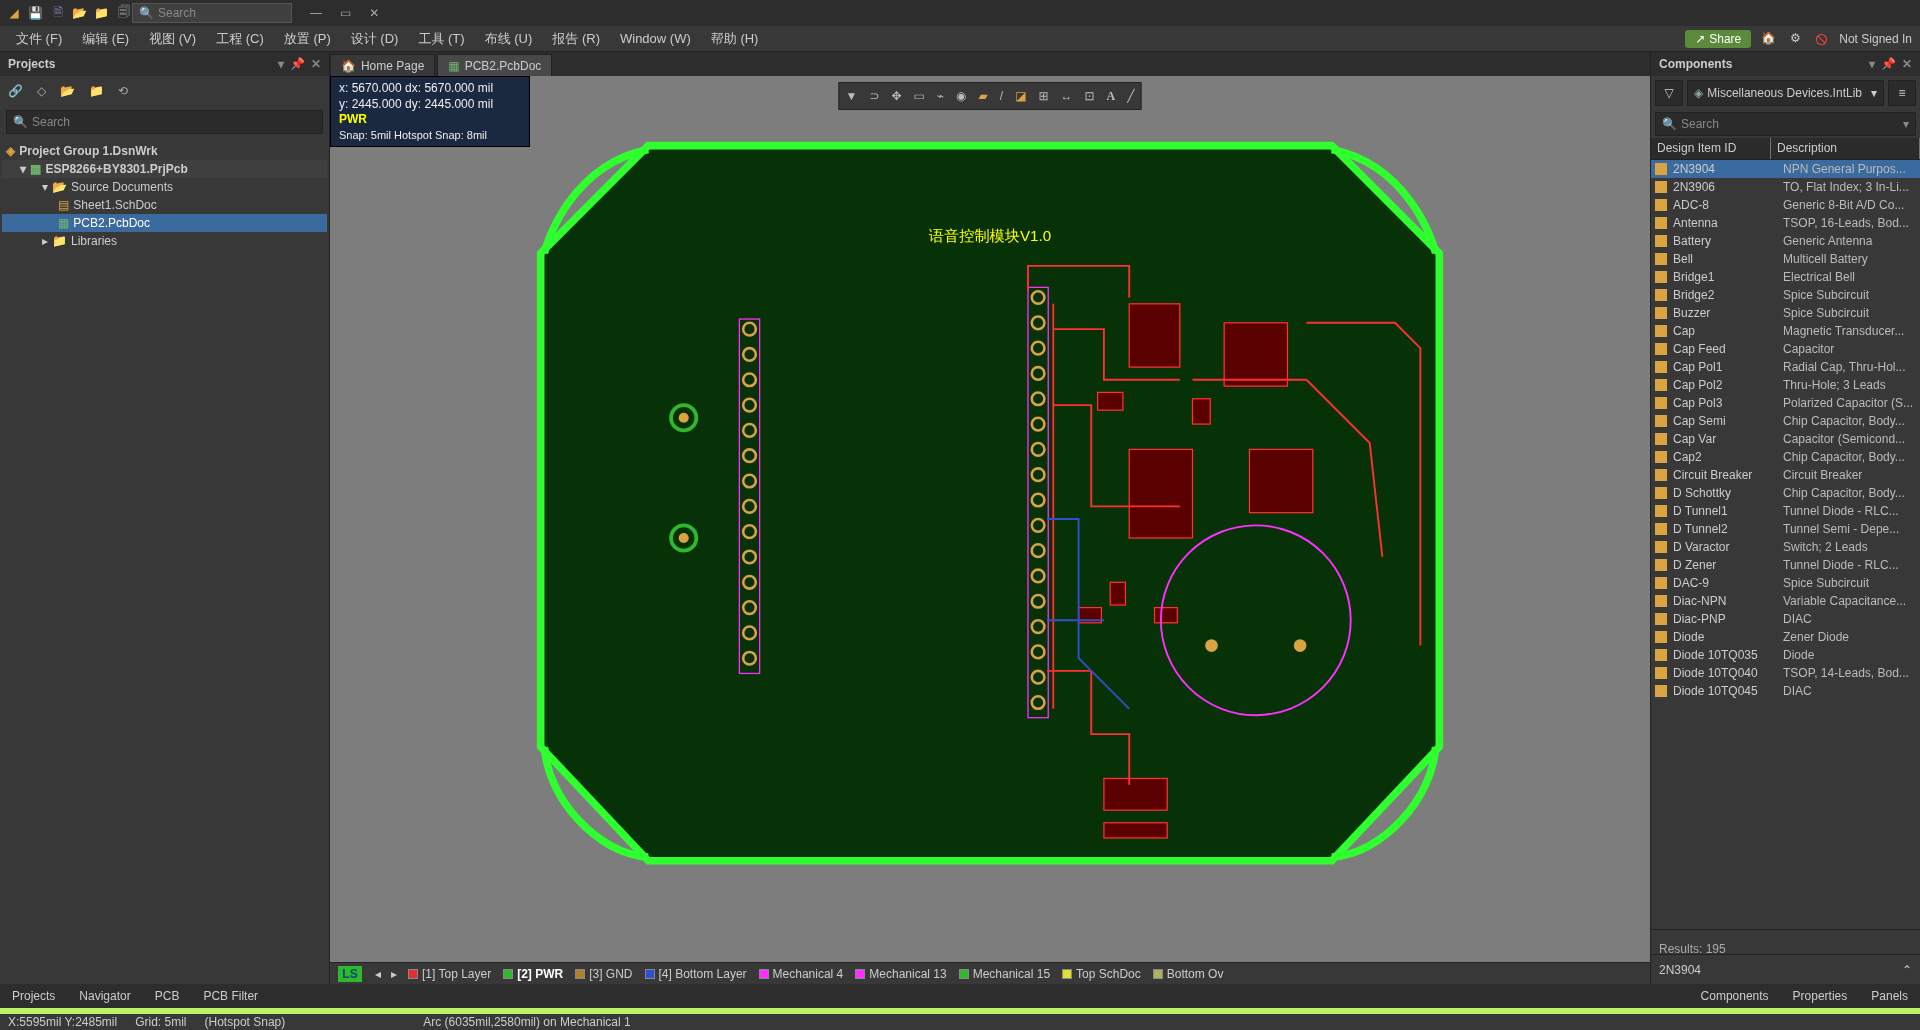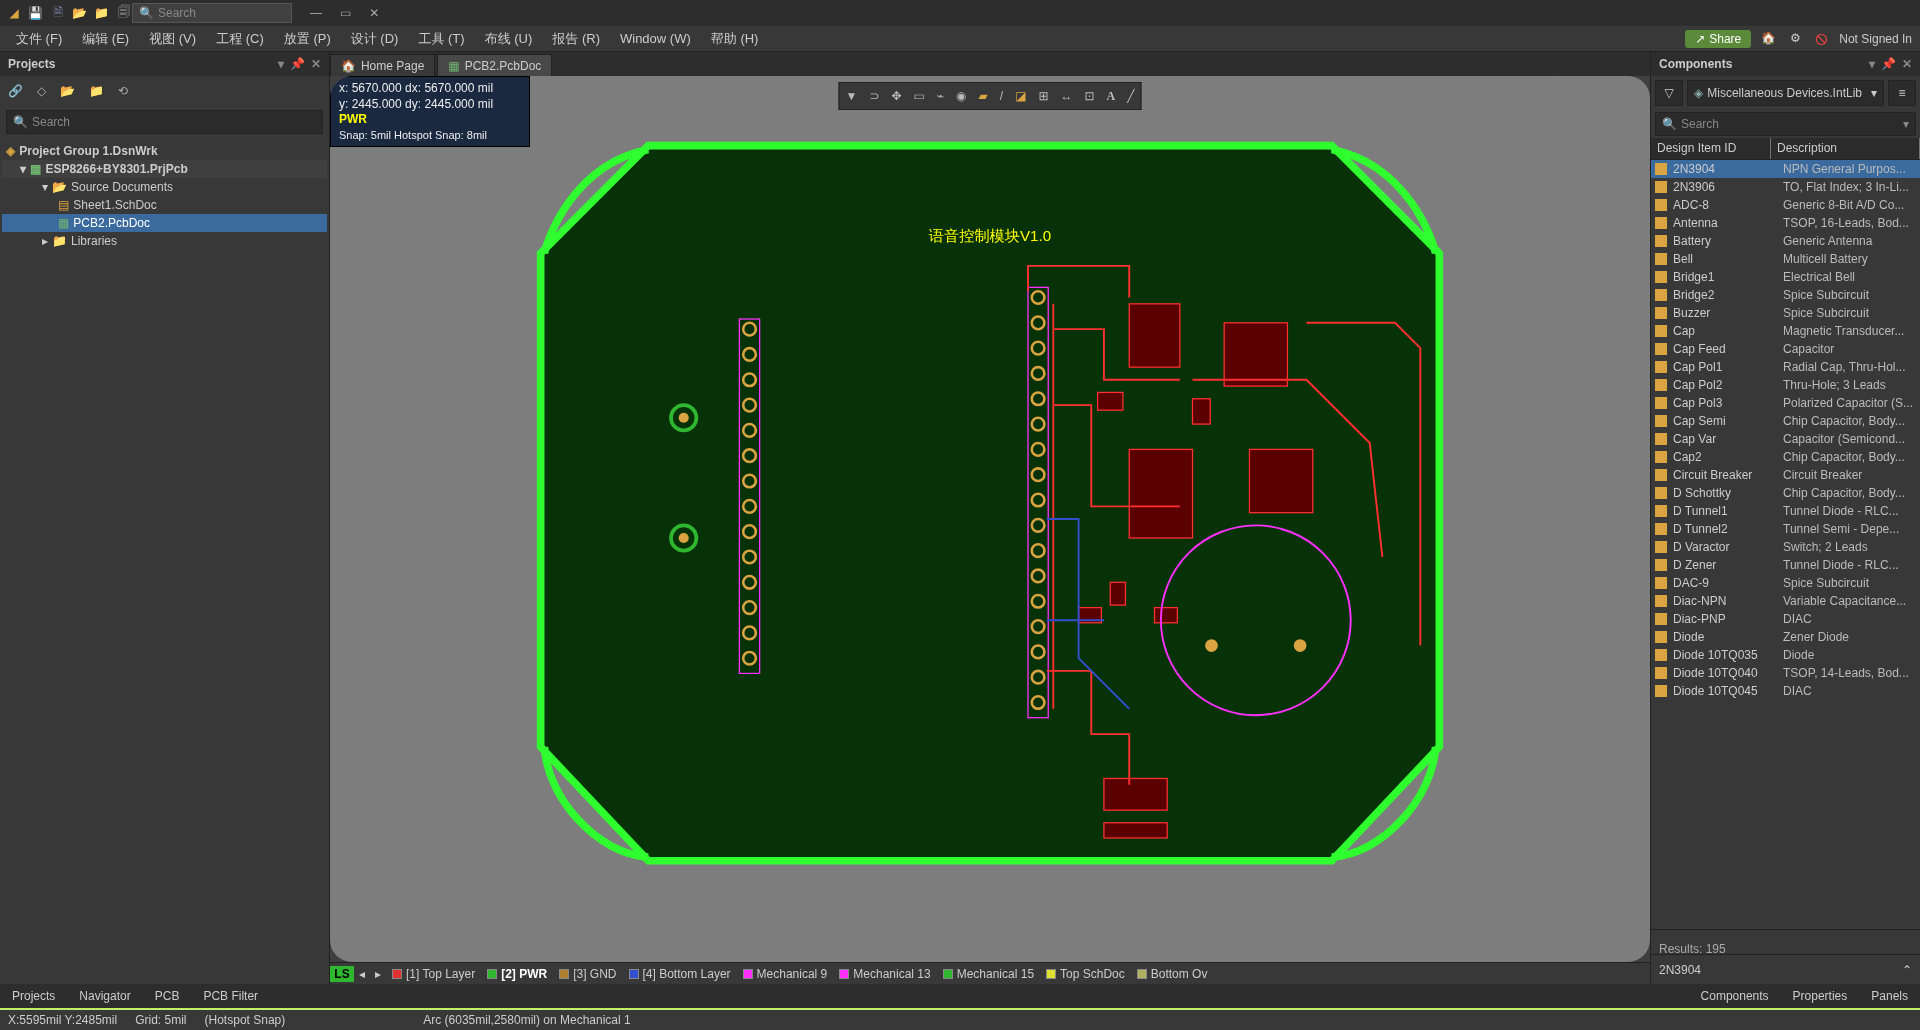--- a/index.html
+++ b/index.html
@@ -41,33 +41,33 @@
 .tree-item.sel { background: #3a6a9e; color: #fff; }
 .tree-item.proj { background: #3f3f3f; }
 .folder-ic { color: #d9a441; }
 .doc-ic { color: #6fb56f; }
 
 
 .center { flex: 1; display: flex; flex-direction: column; min-width: 0; }
 .doc-tabs { height: 24px; background: #2d2d2d; display: flex; align-items: flex-end; }
 .doc-tab { height: 22px; padding: 0 10px; display: flex; align-items: center; gap: 5px; background: #383838; border: 1px solid #222; border-bottom: none; margin-right: 2px; font-size: 12px; }
 .doc-tab.active { background: #484848; }
-.canvas-wrap { flex: 1; background: #7d7d7d; position: relative; overflow: hidden; border-radius: 22px; }
+.canvas-wrap { flex: 1; background: #7d7d7d; position: relative; overflow: hidden; }
 .coord-box { position: absolute; left: 0; top: 0; background: #1a2840; border: 1px solid #000; color: #eee; padding: 4px 8px; font-family: monospace; font-size: 13px; line-height: 1.3; width: 200px; z-index: 5; }
 .coord-box .net { color: #ffff00; font-weight: bold; }
 .pcb-toolbar { position: absolute; top: 6px; left: 50%; transform: translateX(-50%); height: 28px; background: #383838; border: 1px solid #222; display: flex; align-items: center; padding: 0 6px; gap: 12px; z-index: 5; }
 .pcb-toolbar span { color: #bbb; cursor: pointer; }
 .pcb-svg { position: absolute; inset: 0; width: 100%; height: 100%; }
 
 
 .layer-row { height: 22px; background: #383838; display: flex; align-items: center; border-top: 1px solid #222; font-size: 12px; }
 .layer-row .lt-tab { padding: 0 6px; display: flex; align-items: center; gap: 4px; }
 .layer-row .lt-active { color: #fff; font-weight: bold; }
 .layer-sq { width: 10px; height: 10px; border: 1px solid #888; display: inline-block; }
-.ls-btn { background: #2fb82f; width: 24px; height: 16px; color: #000000; text-align: center; line-height: 16px; font-weight: bold; margin: 0 0; }
+.ls-btn { background: #2fb82f; width: 24px; height: 16px; color: #0c4a6e; text-align: center; line-height: 16px; font-weight: bold; margin: 0 8px; }
 .arrow-btn { width: 16px; text-align: center; }
 
 
 .right-panel { width: 270px; background: #383838; display: flex; flex-direction: column; border-left: 1px solid #222; }
 .lib-sel { margin: 4px 4px; display: flex; gap: 4px; align-items: center; position: relative; }
 .lib-dd { flex: 1; height: 26px; background: #2b2b2b; border: 1px solid #222; display: flex; align-items: center; padding: 0 6px; color: #ccc; justify-content: space-between; }
 .lib-filter-btn, .lib-menu-btn { width: 28px; height: 26px; background: #2b2b2b; border: 1px solid #222; display: flex; align-items: center; justify-content: center; }
 .comp-table-head { display: flex; background: #2b2b2b; border-bottom: 1px solid #222; height: 22px; }
 .comp-table-head div { padding: 3px 6px; border-right: 1px solid #737373; }
 .col-name { width: 120px; }
@@ -81,21 +81,21 @@
 .results-row { height: 24px; padding: 12px 8px; color: #aaa; border-top: 1px solid #222; }
 .preview-row { height: 30px; padding: 6px 8px; display: flex; align-items: center; justify-content: space-between; border-top: 1px solid #222; }
 
 
 .bottom-tab-row { height: 24px; background: #2d2d2d; display: flex; align-items: center; }
 .bottom-tab-row .btab { padding: 4px 12px; color: #ccc; cursor: pointer; }
 .bottom-tab-row .right-tabs { margin-left: auto; display: flex; }
 .bottom-tab-row .panels-lbl { padding: 4px 12px; }
 
 
-.statusbar { height: 22px; background: #383838; display: flex; align-items: center; padding: 0 8px; font-size: 12px; color: #ccc; border-top: 2px solid #bef264; }
+.statusbar { height: 22px; background: #383838; display: flex; align-items: center; padding: 0 8px; font-size: 12px; color: #ccc; border-top: 6px solid #bef264; }
 .statusbar .seg { margin-right: 18px; }
 .statusbar .right-seg { margin-left: auto; }
 
 ::-webkit-scrollbar { width: 12px; background: #2d2d2d; }
 ::-webkit-scrollbar-thumb { background: #555; }
 </style>
 </head>
 <body>
 
 <div class="titlebar">
@@ -332,21 +332,21 @@
       <span class="lt-tab">
           <span class="layer-sq" style="background:#b08030"></span>
           <span>[3] GND</span>
         </span>
       <span class="lt-tab">
           <span class="layer-sq" style="background:#3050d0"></span>
           <span>[4] Bottom Layer</span>
         </span>
       <span class="lt-tab">
           <span class="layer-sq" style="background:#ff30ff"></span>
-          <span>Mechanical 9</span>
+          <span>Mechanical 4</span>
         </span>
       <span class="lt-tab">
           <span class="layer-sq" style="background:#ff30ff"></span>
           <span>Mechanical 13</span>
         </span>
       <span class="lt-tab">
           <span class="layer-sq" style="background:#2fb82f"></span>
           <span>Mechanical 15</span>
         </span>
       <span class="lt-tab">

